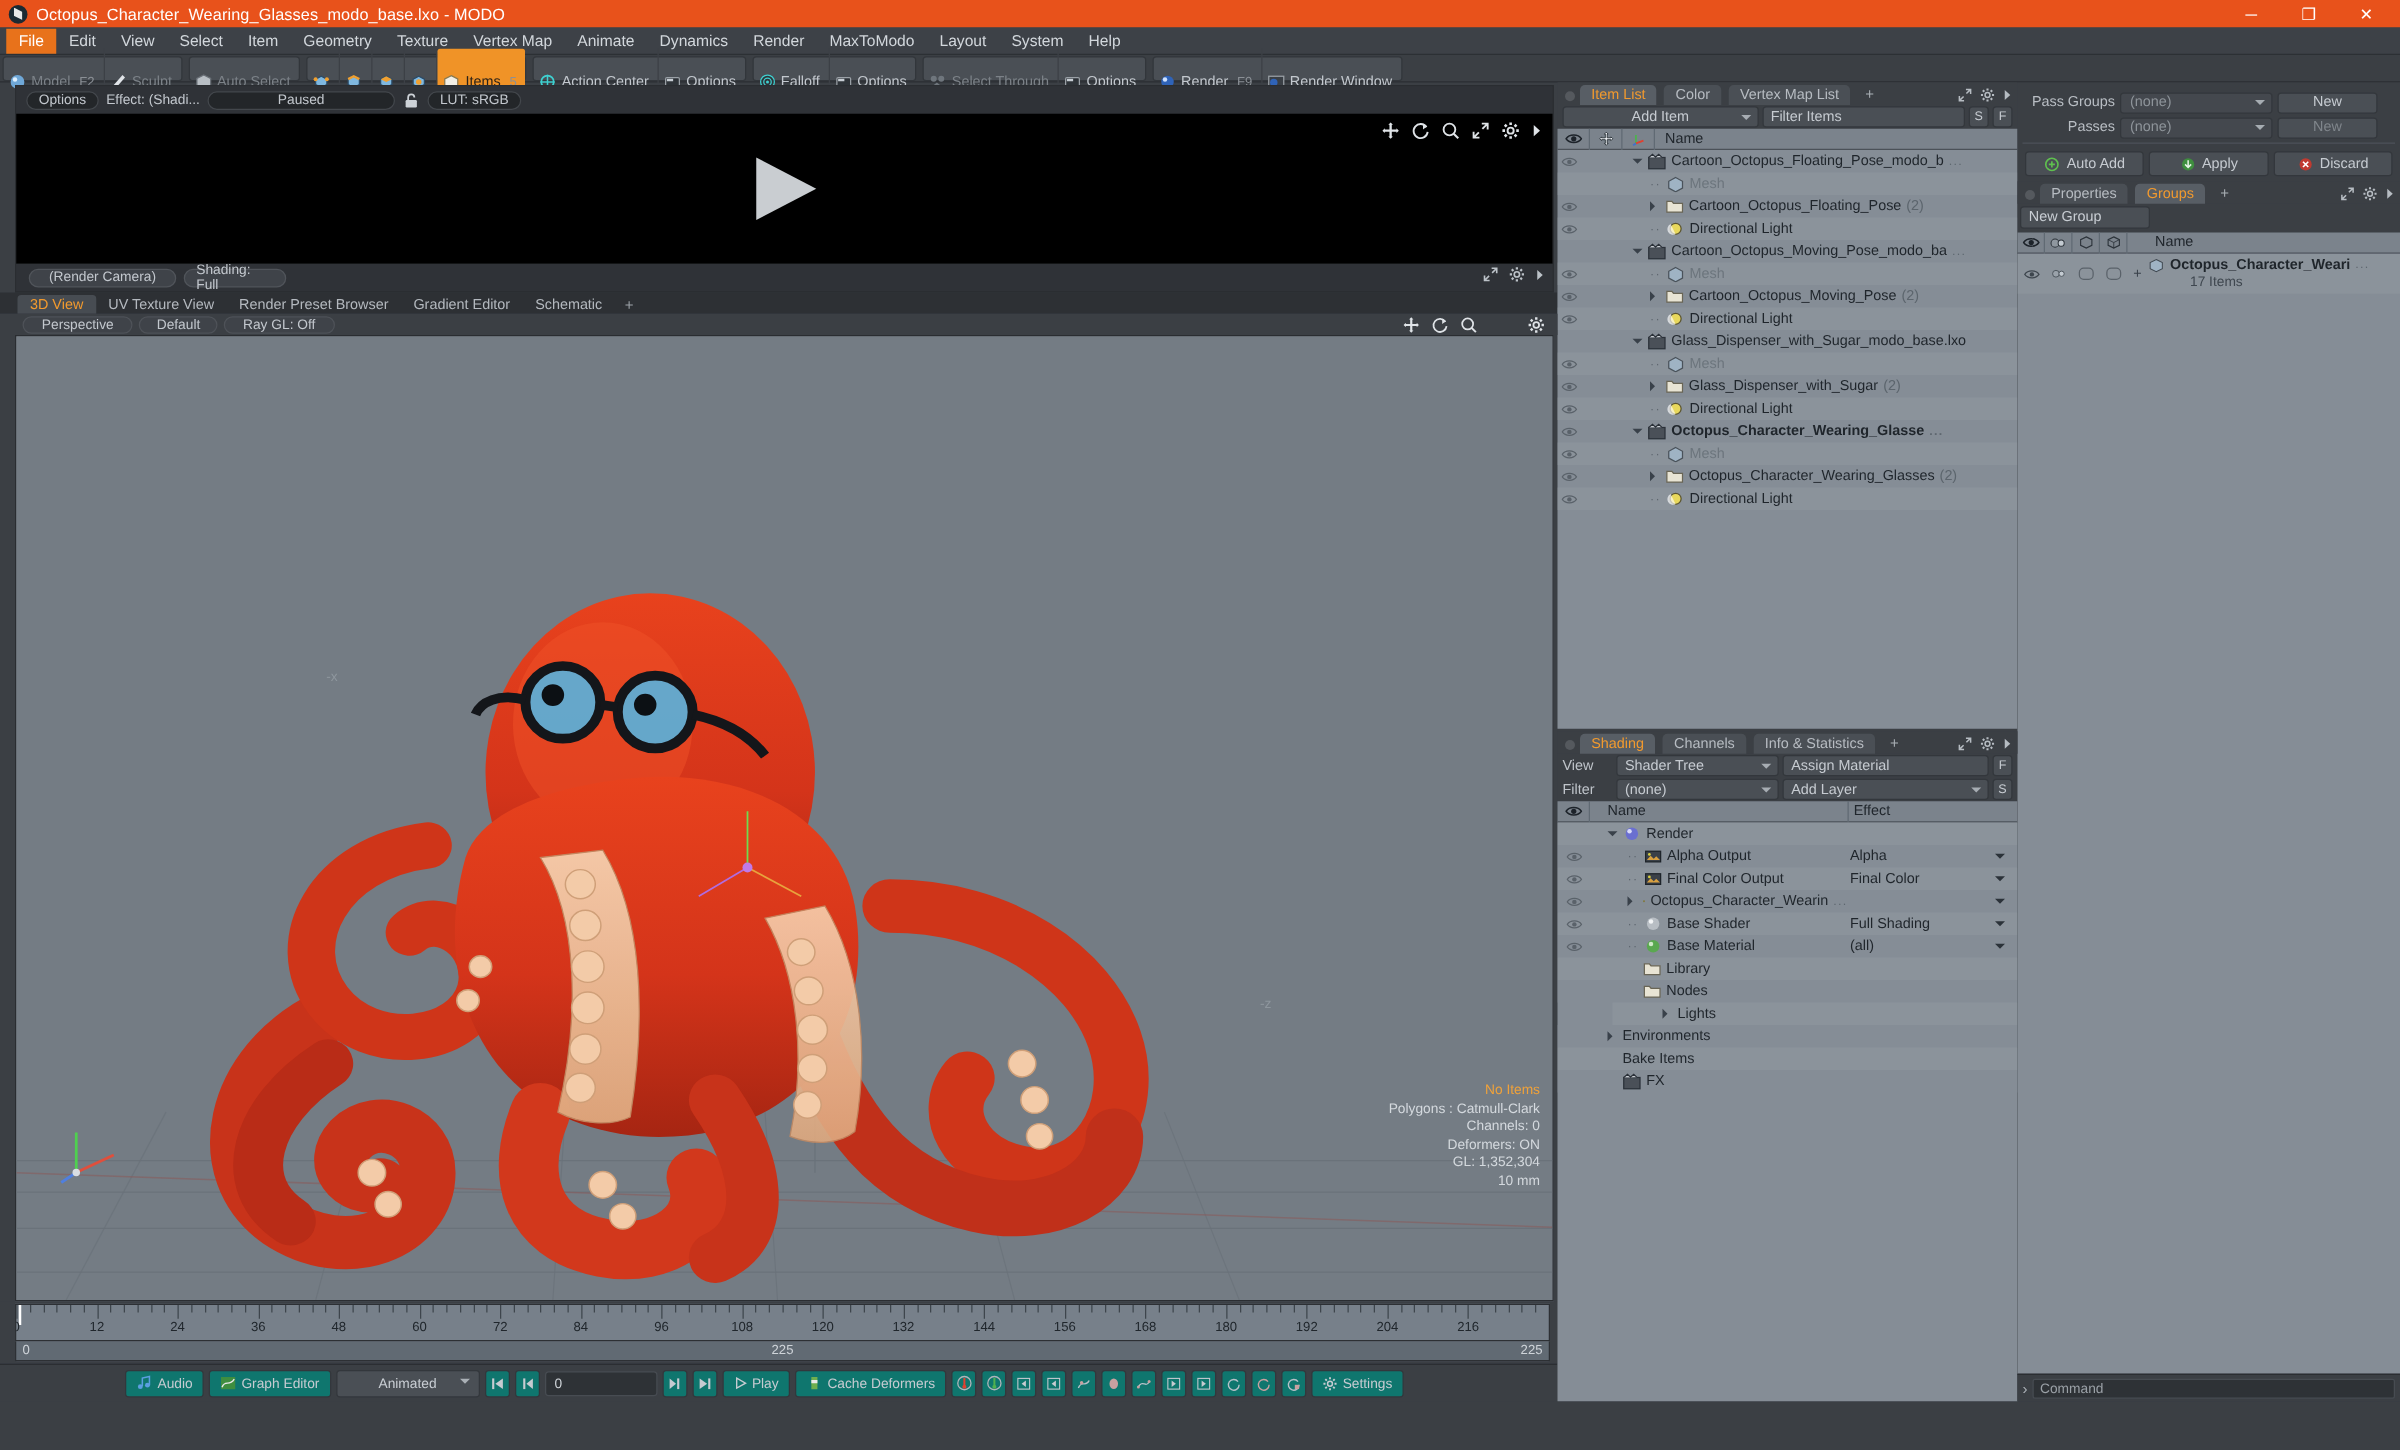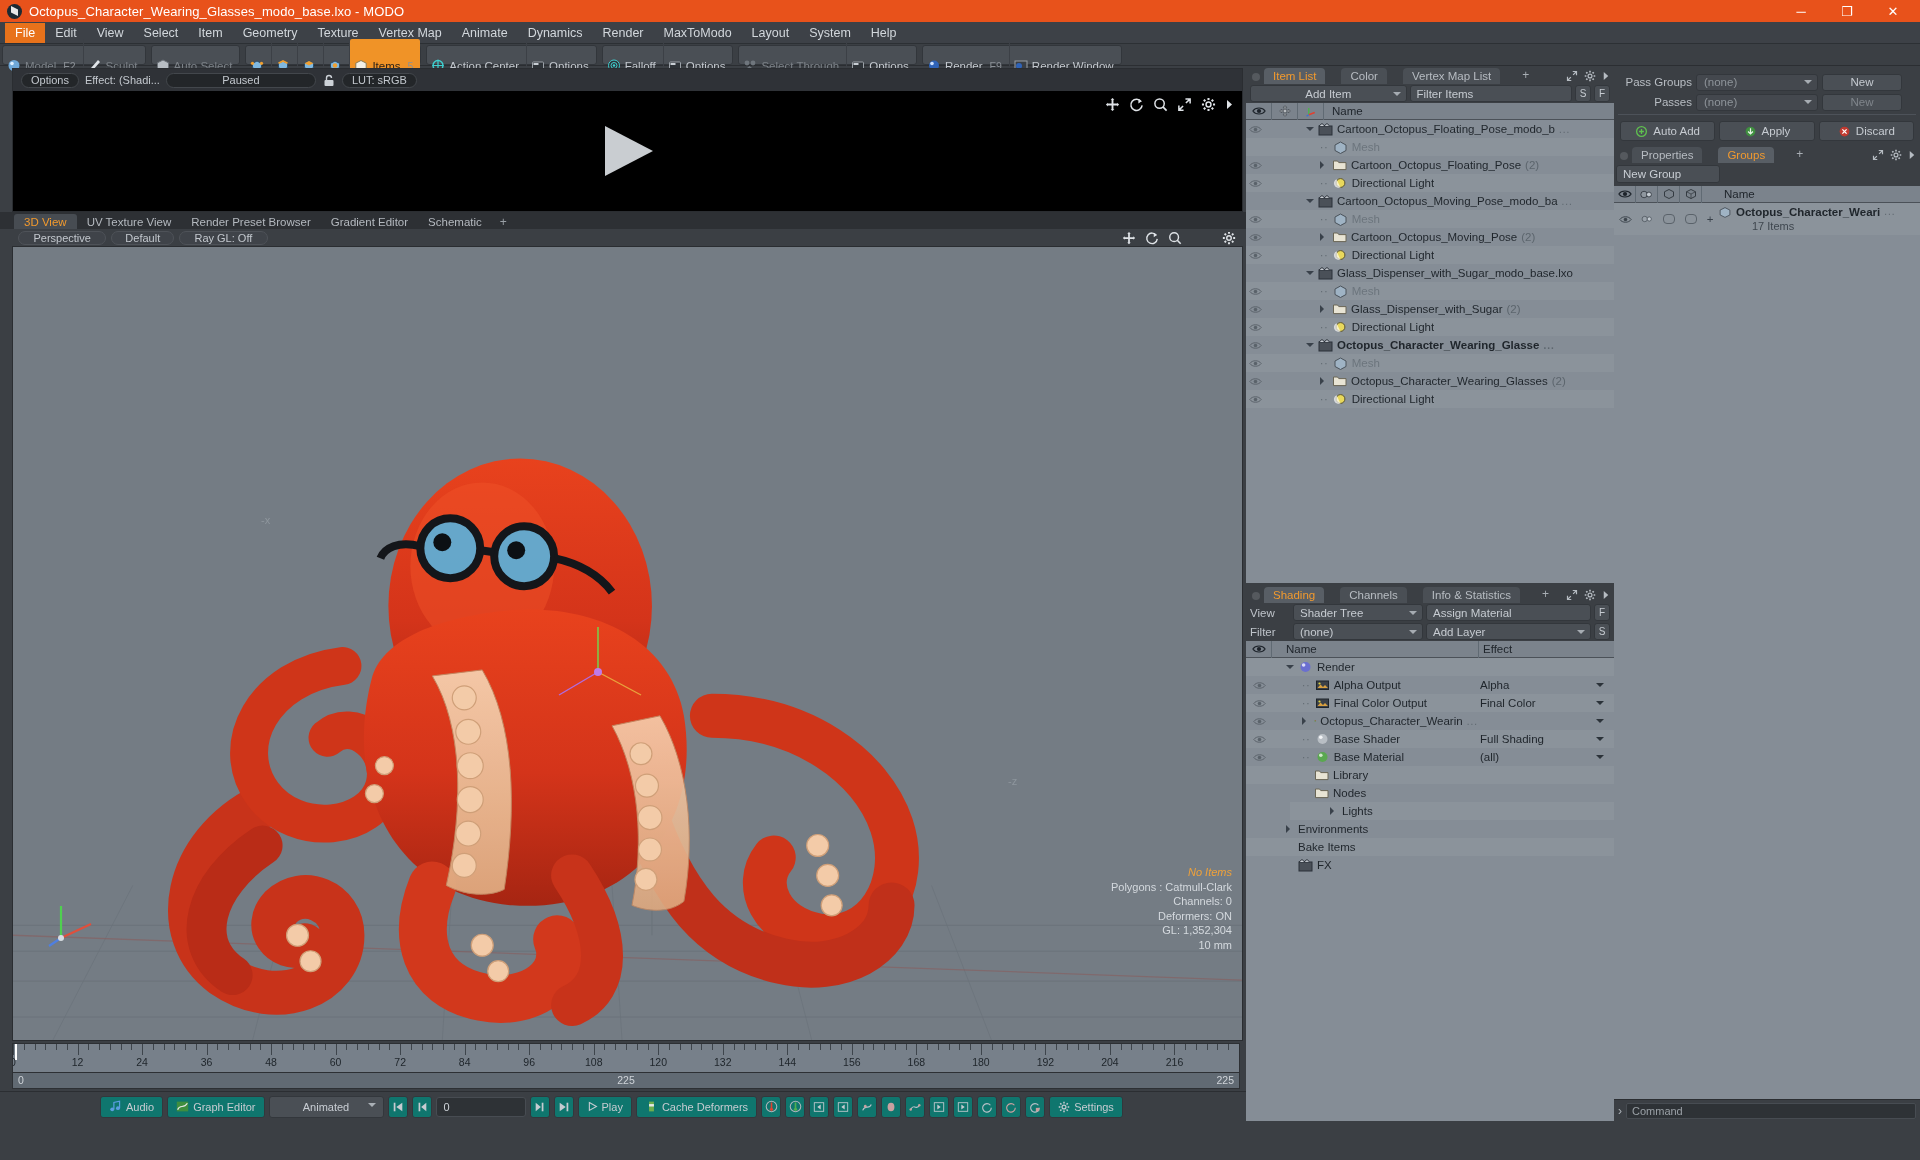--- a/index.html
+++ b/index.html
@@ -56,21 +56,21 @@
      border-radius:3px 3px 0 0; }
   .tab.sel { background:#474c52; color:#f29a2e; }
   .tab-plus{ color:#9aa0a6; padding:0 8px; font-size:12px;}
   .vp-ctlrow{ height:17px; background:#3b3f44; display:flex; align-items:center; gap:5px; padding-left:18px;
      position:relative;}
   .vp-ctlrow .pill{ background:#3f4349; border-color:#4e5258; height:14px;}
   .viewport { flex:1; position:relative; background:#70787f; margin:0 3px 0 12px; border:1px solid #2a2d31;
      overflow:hidden;}
   .vp-stats{ position:absolute; right:10px; bottom:88px; text-align:right; font-size:11px; color:#d4d9de;
      line-height:14.5px;}
-  .vp-stats .no-items{ color:#f0a23a;font-style:italic; }
+  .vp-stats .no-items{ color:#f0a23a; }
   .vp-axis{ position:absolute; left:32px; bottom:90px; }
   .axis-label{ position:absolute; font-size:11px; color:#8e969d; }
 
   
   .timeline{ height:50px; background:#3b3f44; padding:2px 6px 0 12px;}
   .ruler{ height:30px; background:#77808a; border:1px solid #2d3034; position:relative; overflow:hidden;}
   .tick{ position:absolute; top:0; width:1px; background:#3e454c;}
   .tick.maj{ height:11px; } .tick.min{ height:6px; }
   .rlabel{ position:absolute; top:12px; font-size:10.5px; color:#20262c; transform:translateX(-50%);}
   .playhead{ position:absolute; top:0; width:2px; height:16px; background:#fff; left:2px;}
@@ -88,21 +88,21 @@
      display:flex; align-items:center; justify-content:center; font-size:11px; position:relative;}
   .bb-sel:after{ content:""; position:absolute; right:7px; border:4px solid transparent; border-top-color:#aab0b6;}
   .bb-num{ width:90px; height:20px; background:#2e3236; border:1px solid #474c52; border-radius:3px;
      display:flex; align-items:center; padding-left:7px; font-size:11px; color:#cfd4d9;}
 
   
   .rp-mid{ width:368px; display:flex; flex-direction:column; background:#3b3f44; }
   .rp-far{ width:306px; display:flex; flex-direction:column; background:#3b3f44;}
   .ptabs{ height:18px; display:flex; align-items:flex-end; background:#3b3f44; padding-left:4px; position:relative;}
   .ptab{ height:16px; padding:0 9px; font-size:11.5px; color:#b7bcc2; display:flex; align-items:center;
-     background:#4a4f55; border-radius:4px 4px 0 0; margin-right:16px;}
+     background:#4a4f55; border-radius:4px 4px 0 0; margin-right:6px;}
   .ptab.sel{ color:#f29a2e; background:#585e65;}
   .ptab-dot{ width:8px;height:8px;border-radius:50%;background:#55595e;margin:0 4px 3px 2px;}
   .ptab-icons{ position:absolute; right:4px; bottom:2px; display:flex; gap:6px; align-items:center;}
   .ctlrow{ height:19px; display:flex; align-items:center; gap:3px; padding:1px 4px; }
   .btn-wide{ flex:1; height:17px; background:#4a4f55; border:1px solid #33373c; border-radius:3px;
      display:flex; align-items:center; justify-content:center; font-size:11.5px; color:#c6cbd1; position:relative;}
   .btn-wide.ldr{ justify-content:flex-start; padding-left:6px;}
   .caret{ position:absolute; right:5px; border:4px solid transparent; border-top-color:#a6acb2; top:6px;}
   .sqbtn{ width:16px;height:17px;background:#4a4f55;border:1px solid #33373c;border-radius:3px;
      display:flex;align-items:center;justify-content:center;font-size:10px;color:#c6cbd1;}
@@ -346,20 +346,38 @@
                 <path d="M8 1v2.2M8 12.8V15M1 8h2.2M12.8 8H15M3 3l1.6 1.6M11.4 11.4L13 13M13 3l-1.6 1.6M4.6 11.4L3 13"></path>
               </g>
             </svg>
           <svg width="9" height="11" viewBox="0 0 9 11">
             <path d="M2 1l5 4.5L2 10z" fill="#dfe3e7"></path>
             </svg>
         </div>
         <svg style="position:absolute;left:50%;top:50%;transform:translate(-50%,-50%)" width="62" height="58" viewBox="0 0 62 58">
           <path d="M8 4 L56 29 L8 54 Z" fill="#c9cdd1"></path>
           </svg>
+      </div>
+      <div class="rp-row2" style="position:relative">
+        <div class="pill" style="width:118px">(Render Camera)</div>
+        <div class="pill" style="width:82px">Shading: Full</div>
+        <div class="rp-rightctl">
+          <svg width="13" height="13" viewBox="0 0 16 16">
+            <path d="M9 2h5v5M14 2L9.5 6.5M7 14H2V9M2 14l4.5-4.5" fill="none" stroke="#bcc2c8" stroke-width="1.6"></path>
+            </svg>
+          <svg width="13" height="13" viewBox="0 0 16 16">
+            <circle cx="8" cy="8" r="2.6" fill="none" stroke="#bcc2c8" stroke-width="1.6"></circle>
+            <g stroke="#bcc2c8" stroke-width="2.2">
+                <path d="M8 1v2.2M8 12.8V15M1 8h2.2M12.8 8H15M3 3l1.6 1.6M11.4 11.4L13 13M13 3l-1.6 1.6M4.6 11.4L3 13"></path>
+              </g>
+            </svg>
+          <svg width="8" height="10" viewBox="0 0 9 11">
+            <path d="M2 1l5 4.5L2 10z" fill="#bcc2c8"></path>
+            </svg>
+        </div>
       </div>
     </div>
 
     <div class="tabs-row" id="vptabs">
         <div class="tab sel">3D View</div>
         <div class="tab">UV Texture View</div>
         <div class="tab">Render Preset Browser</div>
         <div class="tab">Gradient Editor</div>
         <div class="tab">Schematic</div>
         <div class="tab-plus">+</div>

